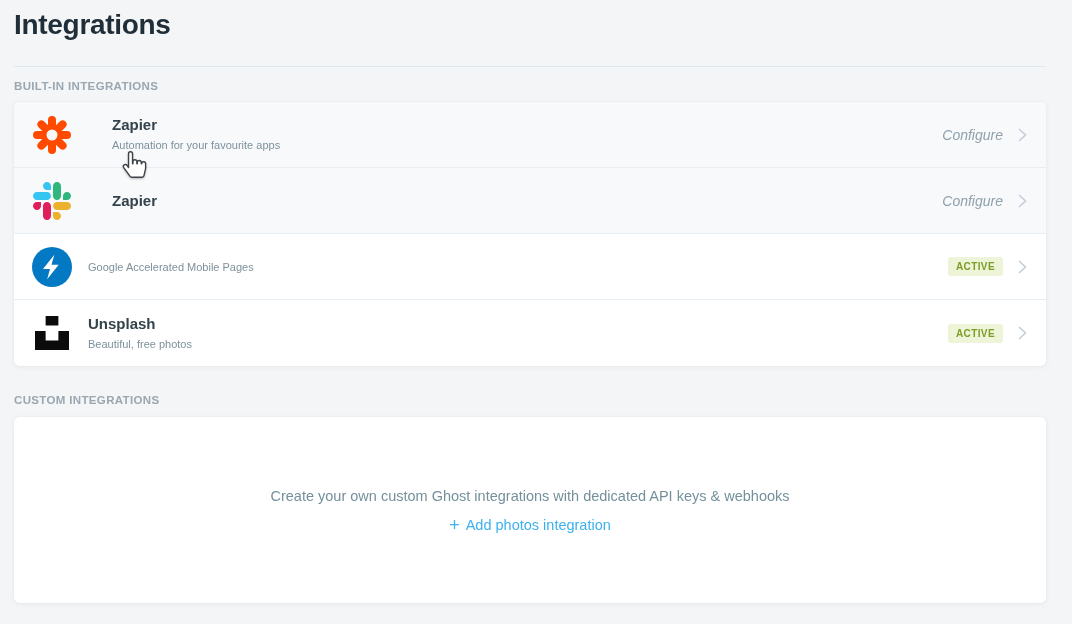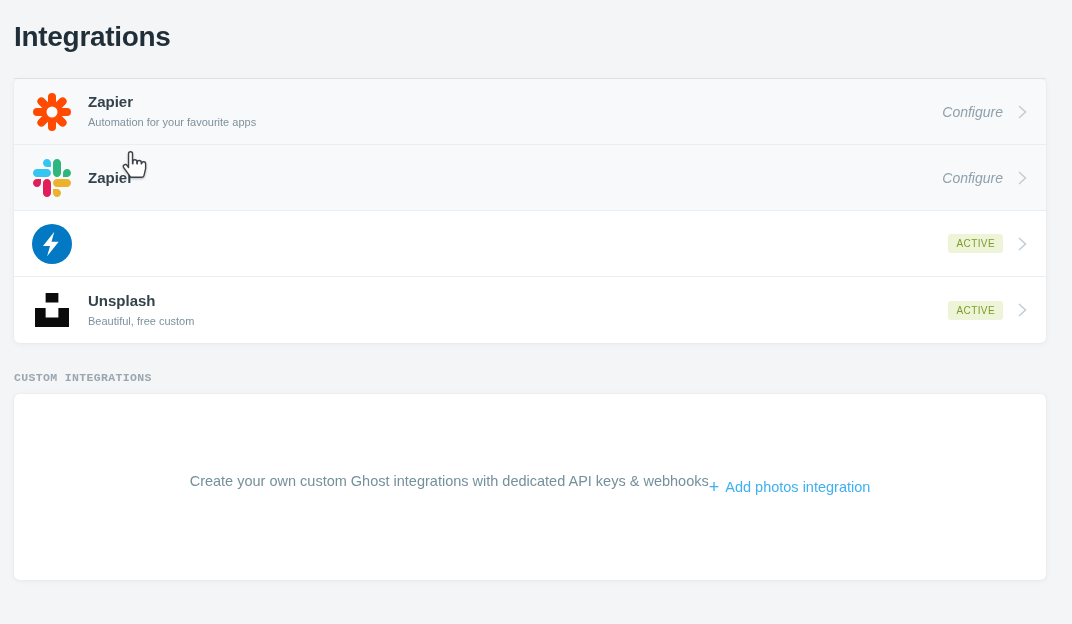--- a/index.html
+++ b/index.html
@@ -8,74 +8,74 @@
     width: 1072px; height: 624px;
     background: #f4f5f6;
     font-family: "Liberation Sans", sans-serif;
     overflow: hidden;
     position: relative;
     color: #33434c;
   }
   .content { margin-left: 14px; width: 1032px; }
 
   h1.page-title {
-    margin: 20px 0 0 0;
+    margin: 8px 0 0 0;
     font-size: 28px; line-height: 33px;
     font-weight: 700; letter-spacing: -0.3px;
     color: #1f2e38;
   }
   .header-divider {
     border: none; border-top: 1px solid #dfe8ee;
     margin: 25px 0 0 0; height: 0;
   }
   .section-label {
     margin: 13px 0 9px 0;
     font-size: 11.5px; line-height: 13px;
     font-weight: 700; letter-spacing: 0.35px;
     color: #9aa7b1;
   }
-  .section-label.custom { margin-top: 28px; margin-bottom: 10px; font-family: Liberation Mono, monospace; }
+  .section-label.custom { margin-top: 28px; margin-bottom: 10px; }
 
   .card {
     background: #fff; border-radius: 5px;
     box-shadow: 0 0 1px rgba(0,0,0,.14), 0 1px 6px rgba(0,0,0,.05);
   }
 
   .row {
     display: flex; align-items: center;
     height: 66px; padding: 0 18px;
     border-bottom: 1px solid #e8eff4;
     cursor: pointer;
   }
   .row:last-child { border-bottom: none; border-radius: 0 0 5px 5px; }
   .row:first-child { border-radius: 5px 5px 0 0; }
-  .row.muted { background: #f8f9fb; }
+  .row.muted { background: #f8f9fb; gap: 24px; }
 
   .icon-box {
     width: 40px; height: 40px; flex: 0 0 40px;
     display: flex; align-items: center; justify-content: center;
     margin-right: 16px;
   }
   .meta { display: flex; flex-direction: column; justify-content: center; }
   .meta .name { font-size: 15px; font-weight: 600; color: #33424b; line-height: 20px; }
   .meta .desc { font-size: 11px; color: #7e919c; line-height: 18px; margin-top: 1px; }
 
   .right { margin-left: auto; display: flex; align-items: center; }
   .configure { font-size: 14px; color: #8fa1ac; margin-right: 14px; font-style: italic; }
   .badge {
-    font-size: 10px; font-weight: 400; letter-spacing: 0.4px;
+    font-size: 10px; font-weight: 700; letter-spacing: 0.4px;
     color: #7d9d29; background: #eef4d8;
     padding: 4px 8px; border-radius: 3px;
     margin-right: 14px;
   }
   .chevron { display: flex; align-items: center; }
 
   .custom-card {
     height: 186px;
-    display: flex; flex-direction: row;
+    display: flex; flex-direction: column;
     align-items: center; justify-content: center;
     text-align: center;
   }
   .custom-desc { font-size: 14.5px; color: #74909b; margin: 0 0 11px 0; line-height: 19px; }
   .add-link {
     display: flex; align-items: center; gap: 6px;
     font-size: 14.5px; color: #3eb0ef; cursor: pointer;
     text-decoration: none;
   }
   .add-link .plus { font-size: 18px; line-height: 14px; font-weight: 400; }
@@ -87,20 +87,21 @@
   }
 </style>
 </head>
 <body>
 
 <div class="content">
 
   <h1 class="page-title">Integrations</h1>
   <hr class="header-divider">
 
+  <div class="section-label">BUILT-IN INTEGRATIONS</div>
 
   <div class="card list-card">
 
     <div class="row muted">
       <span class="icon-box">
         <svg width="40" height="40" viewBox="0 0 24 24">
           <g fill="#ff4a00">
             <rect x="9.6" y="0.6" width="4.8" height="22.8" rx="2.4"></rect>
             <rect x="9.6" y="0.6" width="4.8" height="22.8" rx="2.4" transform="rotate(45 12 12)"></rect>
             <rect x="9.6" y="0.6" width="4.8" height="22.8" rx="2.4" transform="rotate(90 12 12)"></rect>
@@ -146,40 +147,41 @@
     </div>
 
     <div class="row">
       <span class="icon-box">
         <svg width="40" height="40" viewBox="0 0 24 24">
           <circle cx="12" cy="12" r="12" fill="#0379c4"></circle>
           <path fill="#fff" d="M13.4 4.7 L6.6 13.2 h4.2 l-1.7 6.1 6.9-8.6 h-4.3 z"></path>
         </svg>
       </span>
       <div class="meta">
+        <div class="desc">Google Accelerated Mobile Pages</div>
       </div>
       <div class="right">
         <span class="badge">ACTIVE</span>
         <span class="chevron">
           <svg width="11" height="16" viewBox="0 0 11 16">
               <path d="M2 2 L8.5 8 L2 14" fill="none" stroke="#c2ced8" stroke-width="1.6"></path>
             </svg>
         </span>
       </div>
     </div>
 
     <div class="row">
       <span class="icon-box">
         <svg width="34" height="34" viewBox="0 0 32 32">
           <path fill="#0b0b0b" d="M10 9V0h12v9H10zm12 5h10v18H0V14h10v9h12v-9z"></path>
         </svg>
       </span>
       <div class="meta">
         <div class="name">Unsplash</div>
-        <div class="desc">Beautiful, free custom</div>
+        <div class="desc">Beautiful, free photos</div>
       </div>
       <div class="right">
         <span class="badge">ACTIVE</span>
         <span class="chevron">
           <svg width="11" height="16" viewBox="0 0 11 16">
               <path d="M2 2 L8.5 8 L2 14" fill="none" stroke="#c2ced8" stroke-width="1.6"></path>
             </svg>
         </span>
       </div>
     </div>

